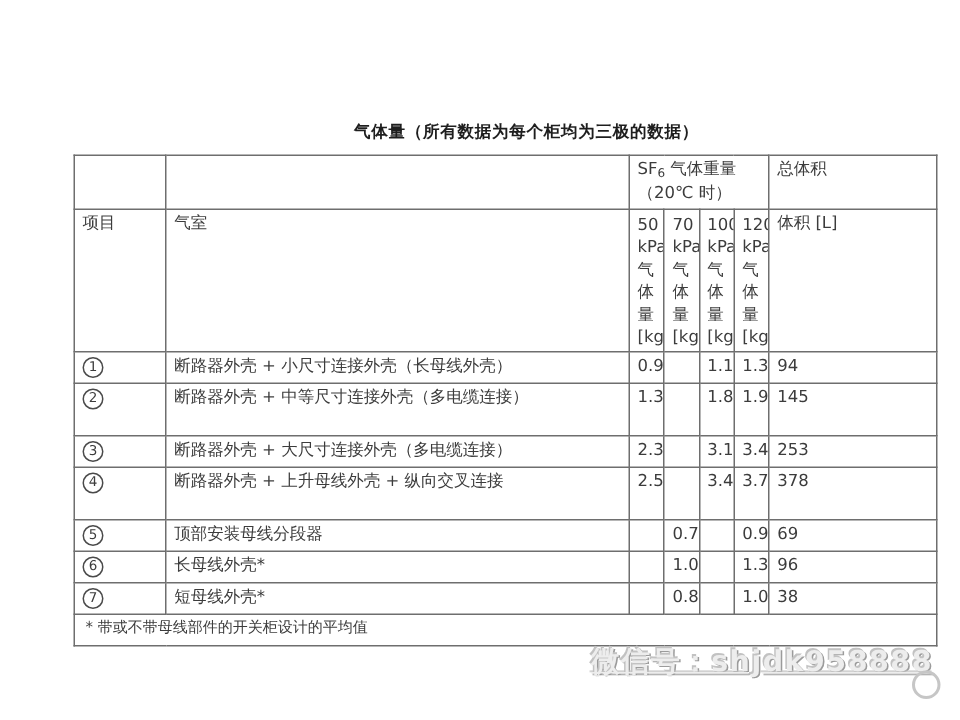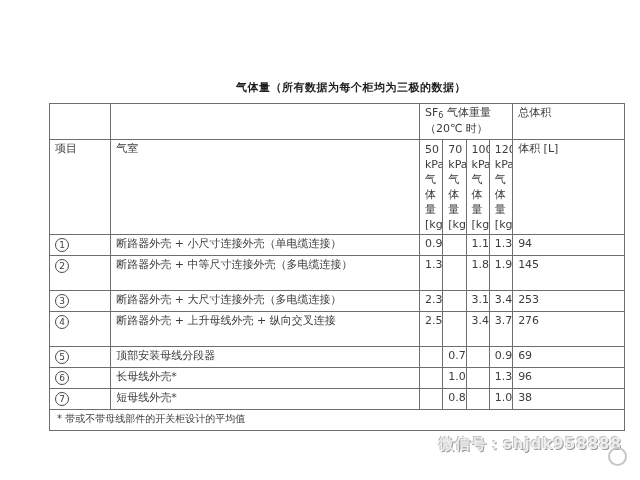--- a/index.html
+++ b/index.html
@@ -91,21 +91,22 @@
     position: absolute;
     font-weight: bold;
     white-space: nowrap;
     color: #ededed;
     text-shadow: -1px -1px 0 #c2c2c2, 1px 1px 0 #9b9b9b, 2px 2px 1px rgba(255,255,255,0.9);
     letter-spacing: 1px;
   }
   .wm-line1 {
     right: 10px;
     bottom: 20px;
-    font-size: 15px;
+    font-size: 19px;
+    text-decoration: underline;
   }
   .wm-line2 {
     right: 2px;
     bottom: 6px;
     font-size: 16px;
   }
   .wm-icon {
     display: inline-block;
     width: 15px;
     height: 15px;
@@ -153,21 +154,21 @@
       <td class="col-kpa pcell">
         <div>120 kPa</div>
         <div>气体量</div>
         <div>[kg]</div>
       </td>
       <td class="col-vol">体积 [L]</td>
     </tr>
 
     <tr class="drow">
       <td class="col-num"><span class="circ">1</span></td>
-      <td class="col-chm">断路器外壳 + 小尺寸连接外壳（单电缆连接）</td>
+      <td class="col-chm">断路器外壳 + 小尺寸连接外壳（长母线外壳）</td>
       <td class="col-kpa">0.9</td>
       <td class="col-kpa"></td>
       <td class="col-kpa">1.1</td>
       <td class="col-kpa">1.3</td>
       <td class="col-vol">94</td>
     </tr>
 
     <tr class="drow2">
       <td class="col-num"><span class="circ">2</span></td>
       <td class="col-chm">断路器外壳 + 中等尺寸连接外壳（多电缆连接）</td>
@@ -188,21 +189,21 @@
       <td class="col-vol">253</td>
     </tr>
 
     <tr class="drow2">
       <td class="col-num"><span class="circ">4</span></td>
       <td class="col-chm">断路器外壳 + 上升母线外壳 + 纵向交叉连接</td>
       <td class="col-kpa">2.5</td>
       <td class="col-kpa"></td>
       <td class="col-kpa">3.4</td>
       <td class="col-kpa">3.7</td>
-      <td class="col-vol">276</td>
+      <td class="col-vol">378</td>
     </tr>
 
     <tr class="drow">
       <td class="col-num"><span class="circ">5</span></td>
       <td class="col-chm">顶部安装母线分段器</td>
       <td class="col-kpa"></td>
       <td class="col-kpa">0.7</td>
       <td class="col-kpa"></td>
       <td class="col-kpa">0.9</td>
       <td class="col-vol">69</td>

